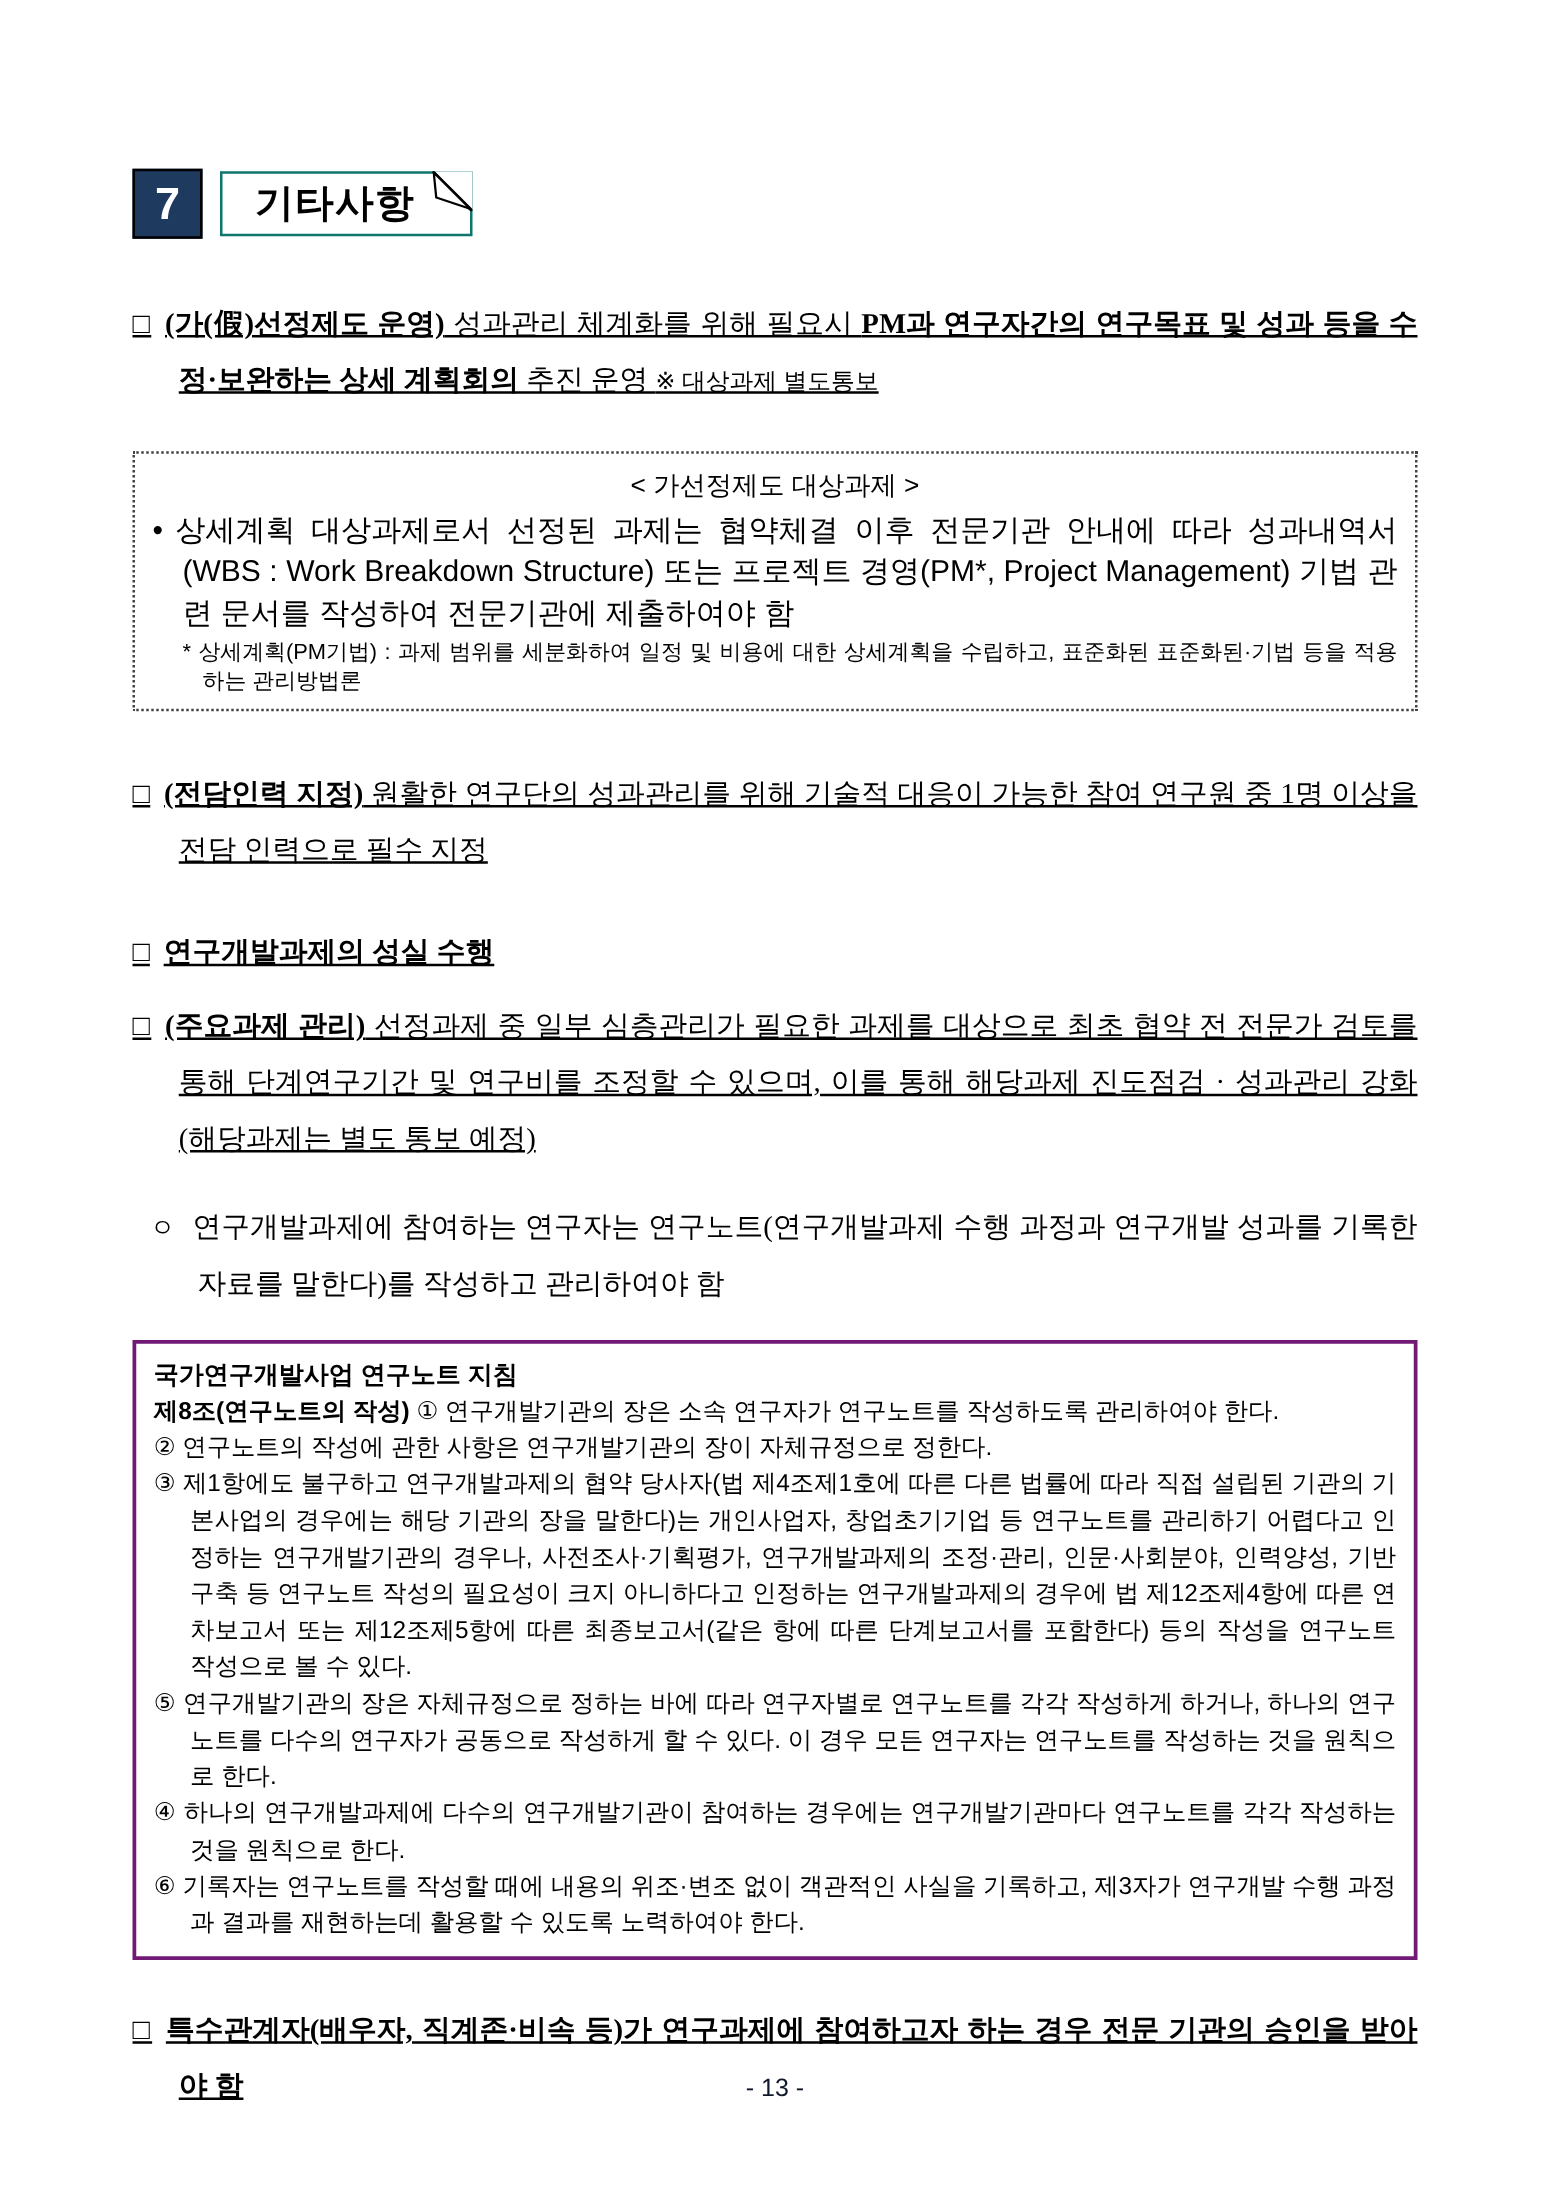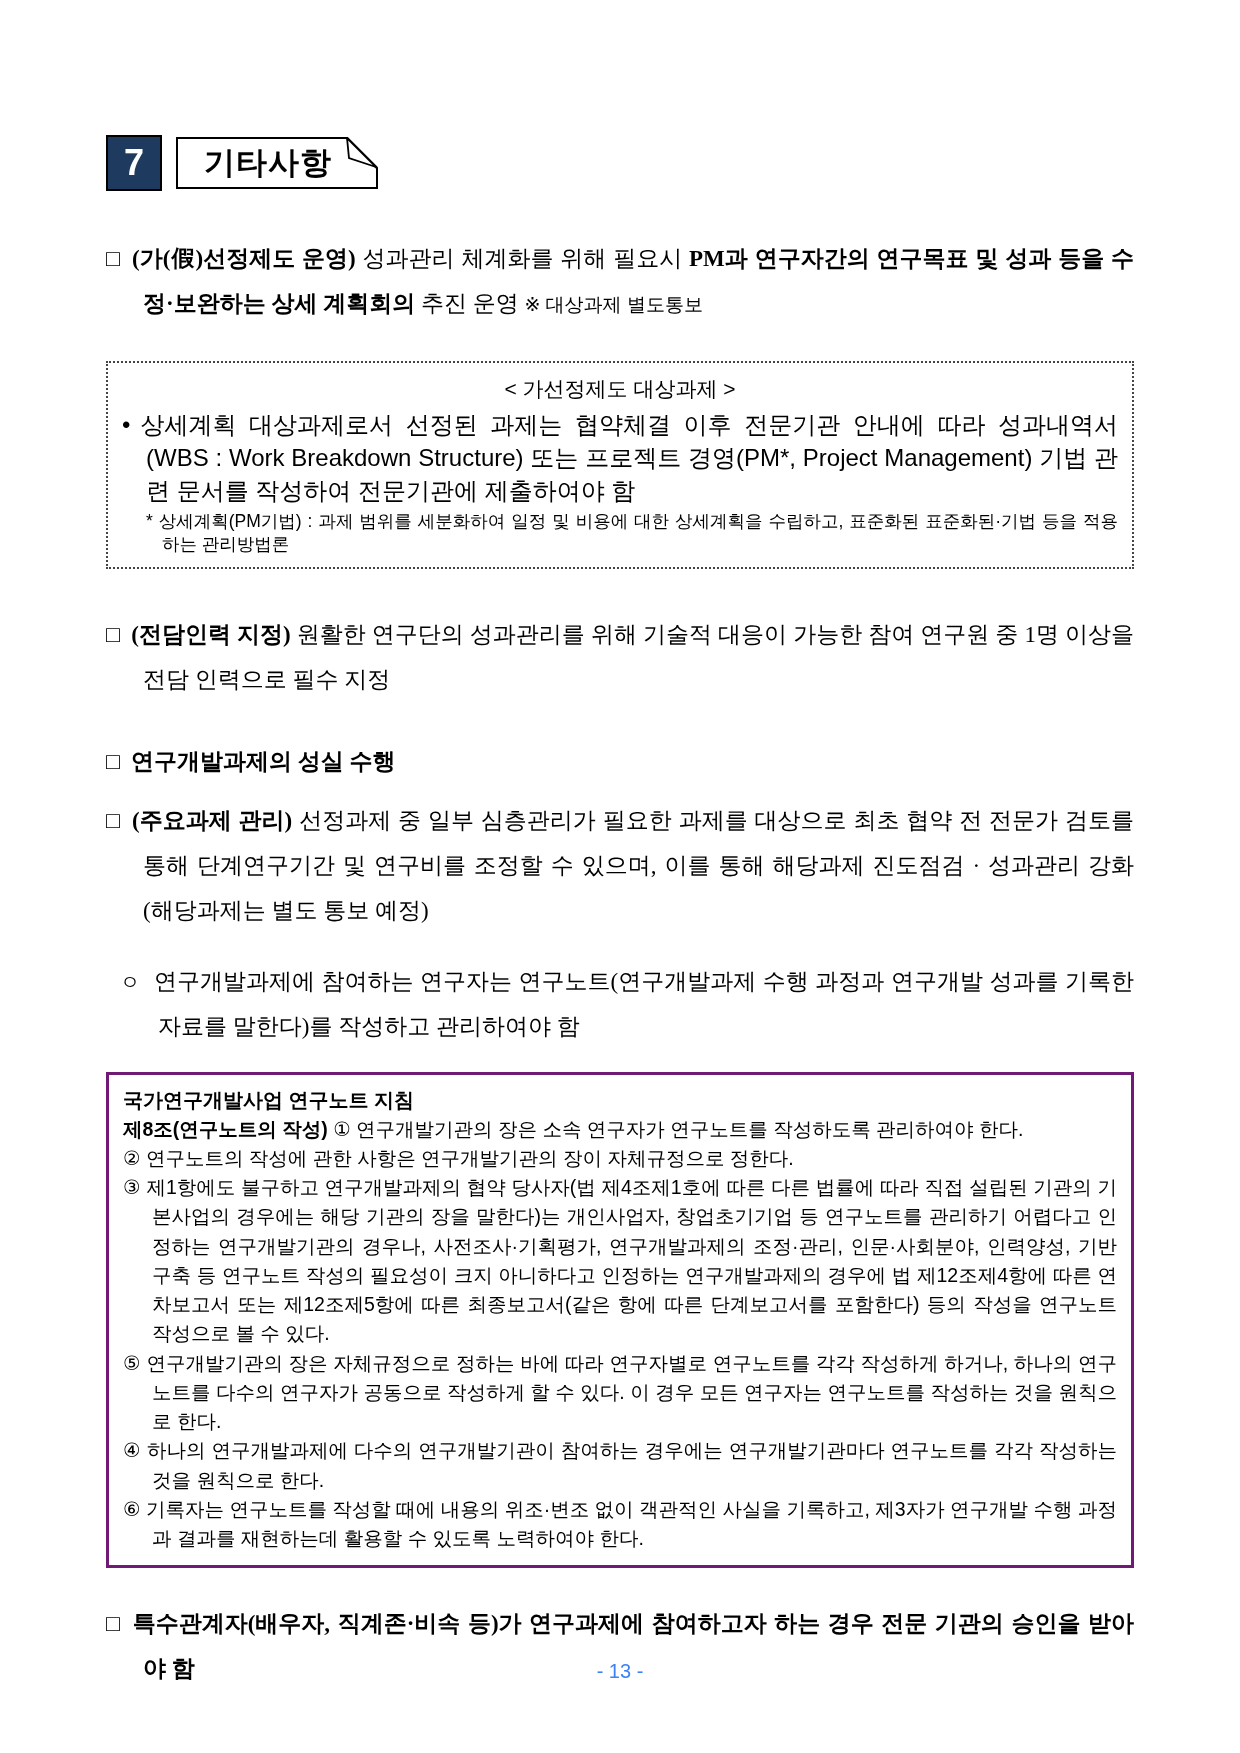--- a/index.html
+++ b/index.html
@@ -21,36 +21,36 @@
     background:#1e3a5f;
     border:2px solid #000;
     box-sizing:border-box;
     color:#fff;
     font-family:"Liberation Sans","DejaVu Sans",sans-serif;
     font-weight:bold;font-size:36px;
     display:flex;align-items:center;justify-content:center;
   }
   .title-box{
     position:relative;
-    border:2px solid #000000;
+    border:2px solid #0f766e;
     box-sizing:border-box;
     min-width:192px;height:52px;
     display:flex;align-items:center;
     padding:0 44px 0 26px;
     font-family:"Liberation Sans","DejaVu Sans",sans-serif;
     font-weight:bold;font-size:31px;letter-spacing:1px;
     background:#fff;
   }
   .fold{position:absolute;top:-2px;right:-2px;width:32px;height:32px;}
   
   .para{
     font-size:23px;line-height:1.95;
     text-align:justify;
     margin:0 0 26px 0;
-    padding-left:37px;text-indent:-37px;
+    padding-left:37px;text-indent:-37px;text-decoration:underline;
   }
   .para .bullet{margin-right:11px;}
   .b{font-weight:bold;}
   .note-inline{
     font-family:"Liberation Sans","DejaVu Sans",sans-serif;
     font-size:19px;
   }
   .note-line{
     font-family:"Liberation Sans","DejaVu Sans",sans-serif;
     font-size:19.5px;line-height:1.5;
@@ -95,21 +95,21 @@
     font-size:19.5px;line-height:1.5;
     text-align:justify;
   }
   .note-box .nb-title{font-weight:bold;font-size:20px;}
   .note-box .clause{padding-left:29px;text-indent:-29px;}
   
   .page-number{
     position:absolute;left:0;bottom:70px;width:100%;
     text-align:center;
     font-family:"Liberation Sans","DejaVu Sans",sans-serif;
-    font-size:20px;color:#3b82f6;margin-top:48px;
+    font-size:20px;color:#0f172a;margin-top:48px;
   }
 </style>
 </head>
 <body>
 
 <div class="page">
 
   <div class="section-header">
     <div class="badge">7</div>
     <div class="title-box">

